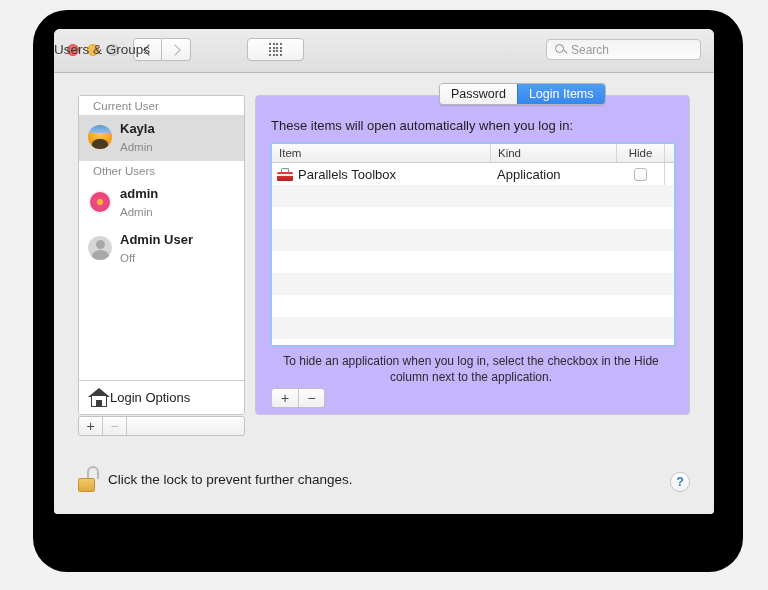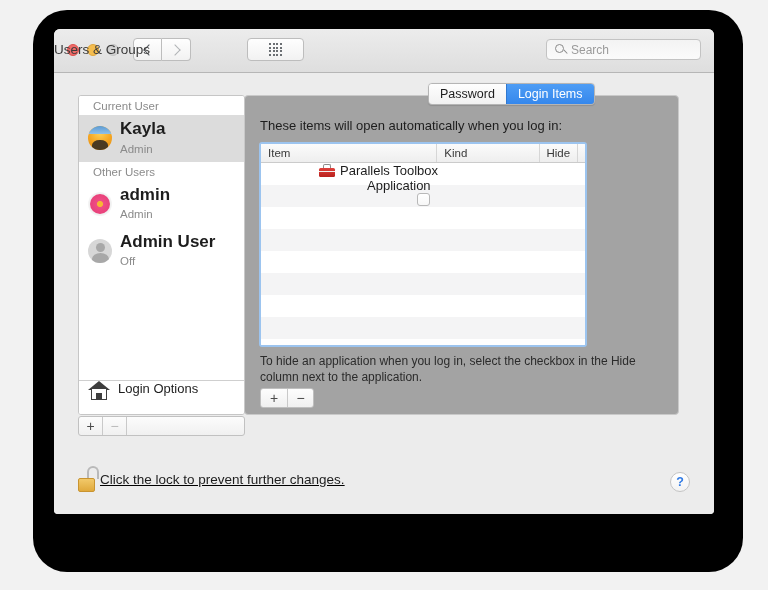--- a/index.html
+++ b/index.html
@@ -193,31 +193,31 @@
     content:""; position:absolute; left:50%; top:4px;
     width:9px; height:9px; margin-left:-4.5px;
     background:#a8a8a8; border-radius:50%;
   }
   .avatar.guest::after {
     content:""; position:absolute; left:50%; bottom:-2px;
     width:17px; height:12px; margin-left:-8.5px;
     background:#a8a8a8; border-radius:50% 50% 0 0;
   }
   .user-meta { line-height: 1.15; }
-  .user-name { font-size: 17px; color: #1d1d1d; font-weight: bold; }
+  .user-name { font-size: 13px; color: #1d1d1d; font-weight: bold; }
   .user-role { font-size: 11.5px; color: #8b8b8b; }
   .user-row.selected .user-name { color: #1d1d1d; }
 
   .login-options {
     position: absolute;
     left: 0; right: 0; bottom: 0;
     height: 34px;
     border-top: 1px solid #cfcfcf;
-    display: flex; align-items: flex-start;
-    padding-left: 9px; gap: 8px;
+    display: flex; align-items: center;
+    padding-left: 9px; gap: 0;
     background: #fff;
   }
   .house { width: 22px; height: 20px; position: relative; flex: 0 0 22px; }
   .house .roof {
     position:absolute; left:0; top:0;
     width:0; height:0;
     border-left:11px solid transparent; border-right:11px solid transparent;
     border-bottom:9px solid #3e3e3e;
   }
   .house .base {
@@ -244,25 +244,26 @@
     display: flex; align-items: center; justify-content: center;
     border-right: 1px solid #c9c9c9;
     font-size: 14px; color: #4a4a4a;
   }
   .side-pm .seg.disabled { color: #bbbbbb; }
   .side-pm .filler { flex: 1; }
 
   
   .panel {
     position: absolute;
-    left: 190px; top: 22px;
+    left: 201px; top: 22px;
     width: 435px; height: 320px;
-    background: #a3a3a3;
+    background: #c4b5fd;
     border: 1px solid #c9c9c9;
     border-radius: 4px;
+    text-align: center;
   }
 
   .tabs {
     position: absolute;
     left: 183px; top: -13px;
     display: flex;
     height: 22px;
     border: 1px solid #b5b5b5;
     border-radius: 4px;
     overflow: hidden;
@@ -287,21 +288,21 @@
     position: absolute;
     left: 15px; top: 22px;
     font-size: 13px;
     color: #1d1d1d;
   }
 
   
   .table-wrap {
     position: absolute;
     left: 14px; top: 46px;
-    width: 328px; height: 205px;
+    width: 406px; height: 205px;
     border: 2px solid #9cc4ef;
     border-radius: 3px;
     background: #fff;
     overflow: hidden;
   }
   .thead {
     display: flex;
     height: 19px;
     background: linear-gradient(to bottom,#fbfbfb,#eeeeee);
     border-bottom: 1px solid #cbcbcb;
@@ -315,21 +316,20 @@
   .col-hide { width: 48px; justify-content: center; padding-left: 0; }
   .col-pad   { flex: 1; border-left: 1px solid #d6d6d6; }
 
   .tbody { height: 182px; }
   .trow {
     display: flex;
     height: 22px;
     align-items: center;
     font-size: 13px;
     color: #1d1d1d;
-    flex-direction: column;
   }
   .trow.odd  { background: #ffffff; }
   .trow.even { background: #f4f4f5; }
   .cell { display: flex; align-items: center; height: 100%; }
   .cell.col-item { padding-left: 5px; gap: 5px; }
   .cell.col-kind { padding-left: 7px; }
   .cell.col-hide { justify-content: center; padding-left: 0; }
 
   .toolbox-icon {
     width: 16px; height: 13px; position: relative; flex: 0 0 16px;
@@ -379,21 +379,21 @@
     width: 26px;
     display: flex; align-items: center; justify-content: center;
     font-size: 14px; color: #4a4a4a;
   }
   .panel-pm .seg + .seg { border-left: 1px solid #c9c9c9; }
 
   
   .lock-row {
     position: absolute;
     left: 24px; bottom: 22px;
-    display: flex; align-items: center; gap: 0; text-decoration: underline;
+    display: flex; align-items: center; gap: 8px;
   }
   .padlock { width: 22px; height: 26px; position: relative; flex: 0 0 22px; }
   .padlock .shackle {
     position: absolute; left: 9px; top: 0;
     width: 12px; height: 13px;
     border: 2.2px solid #b9b9b9; border-bottom: none;
     border-radius: 6px 6px 0 0;
   }
   .padlock .bodyb {
     position: absolute; left: 0; bottom: 0;

